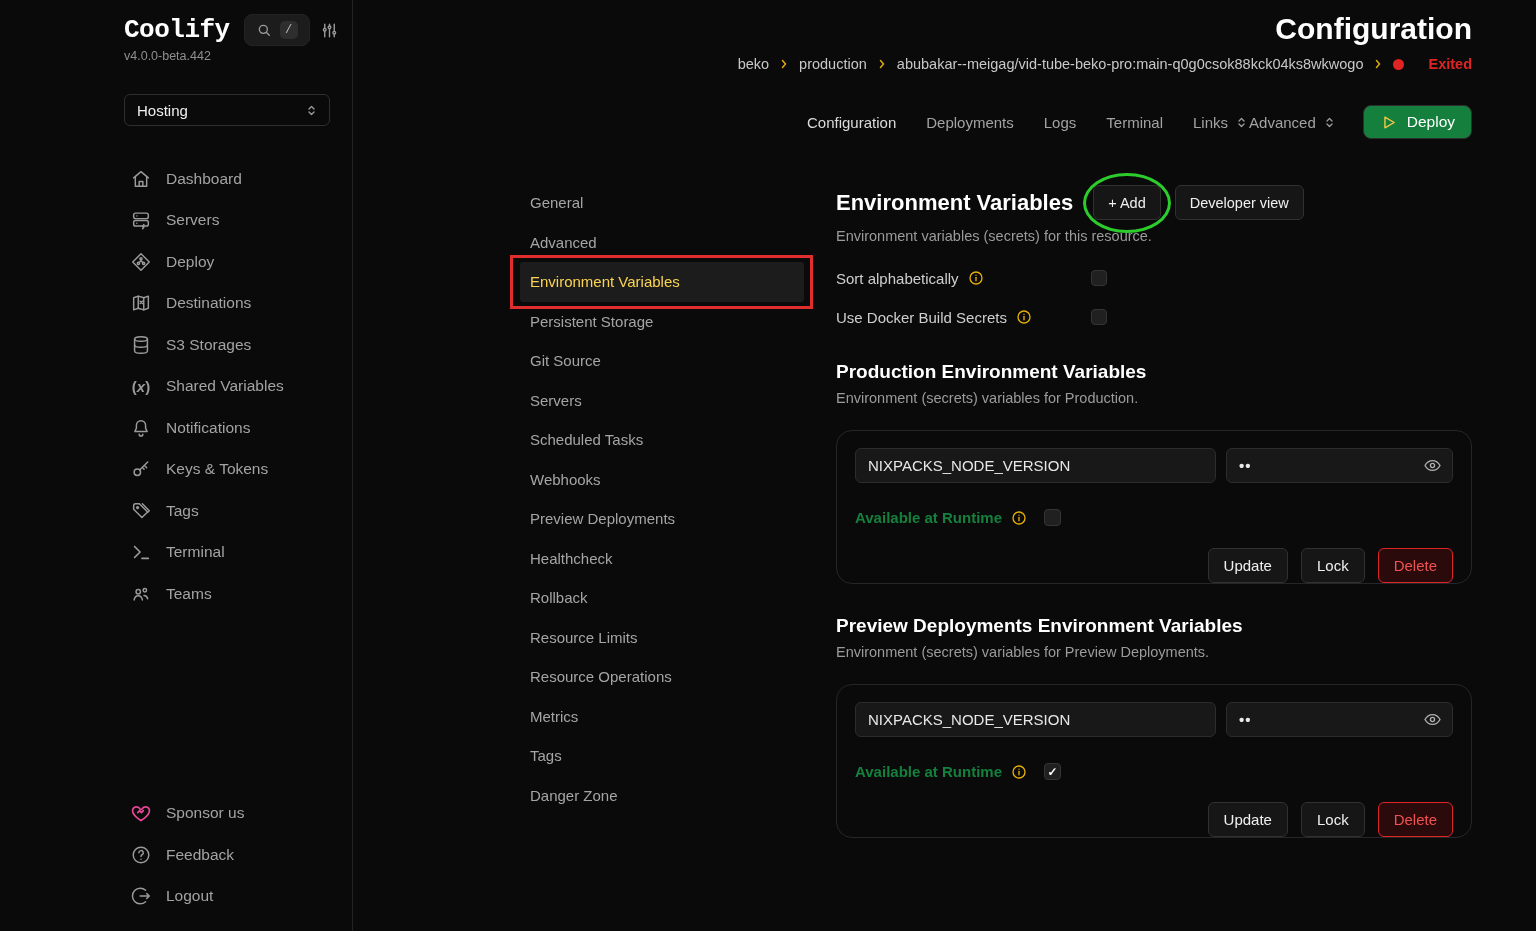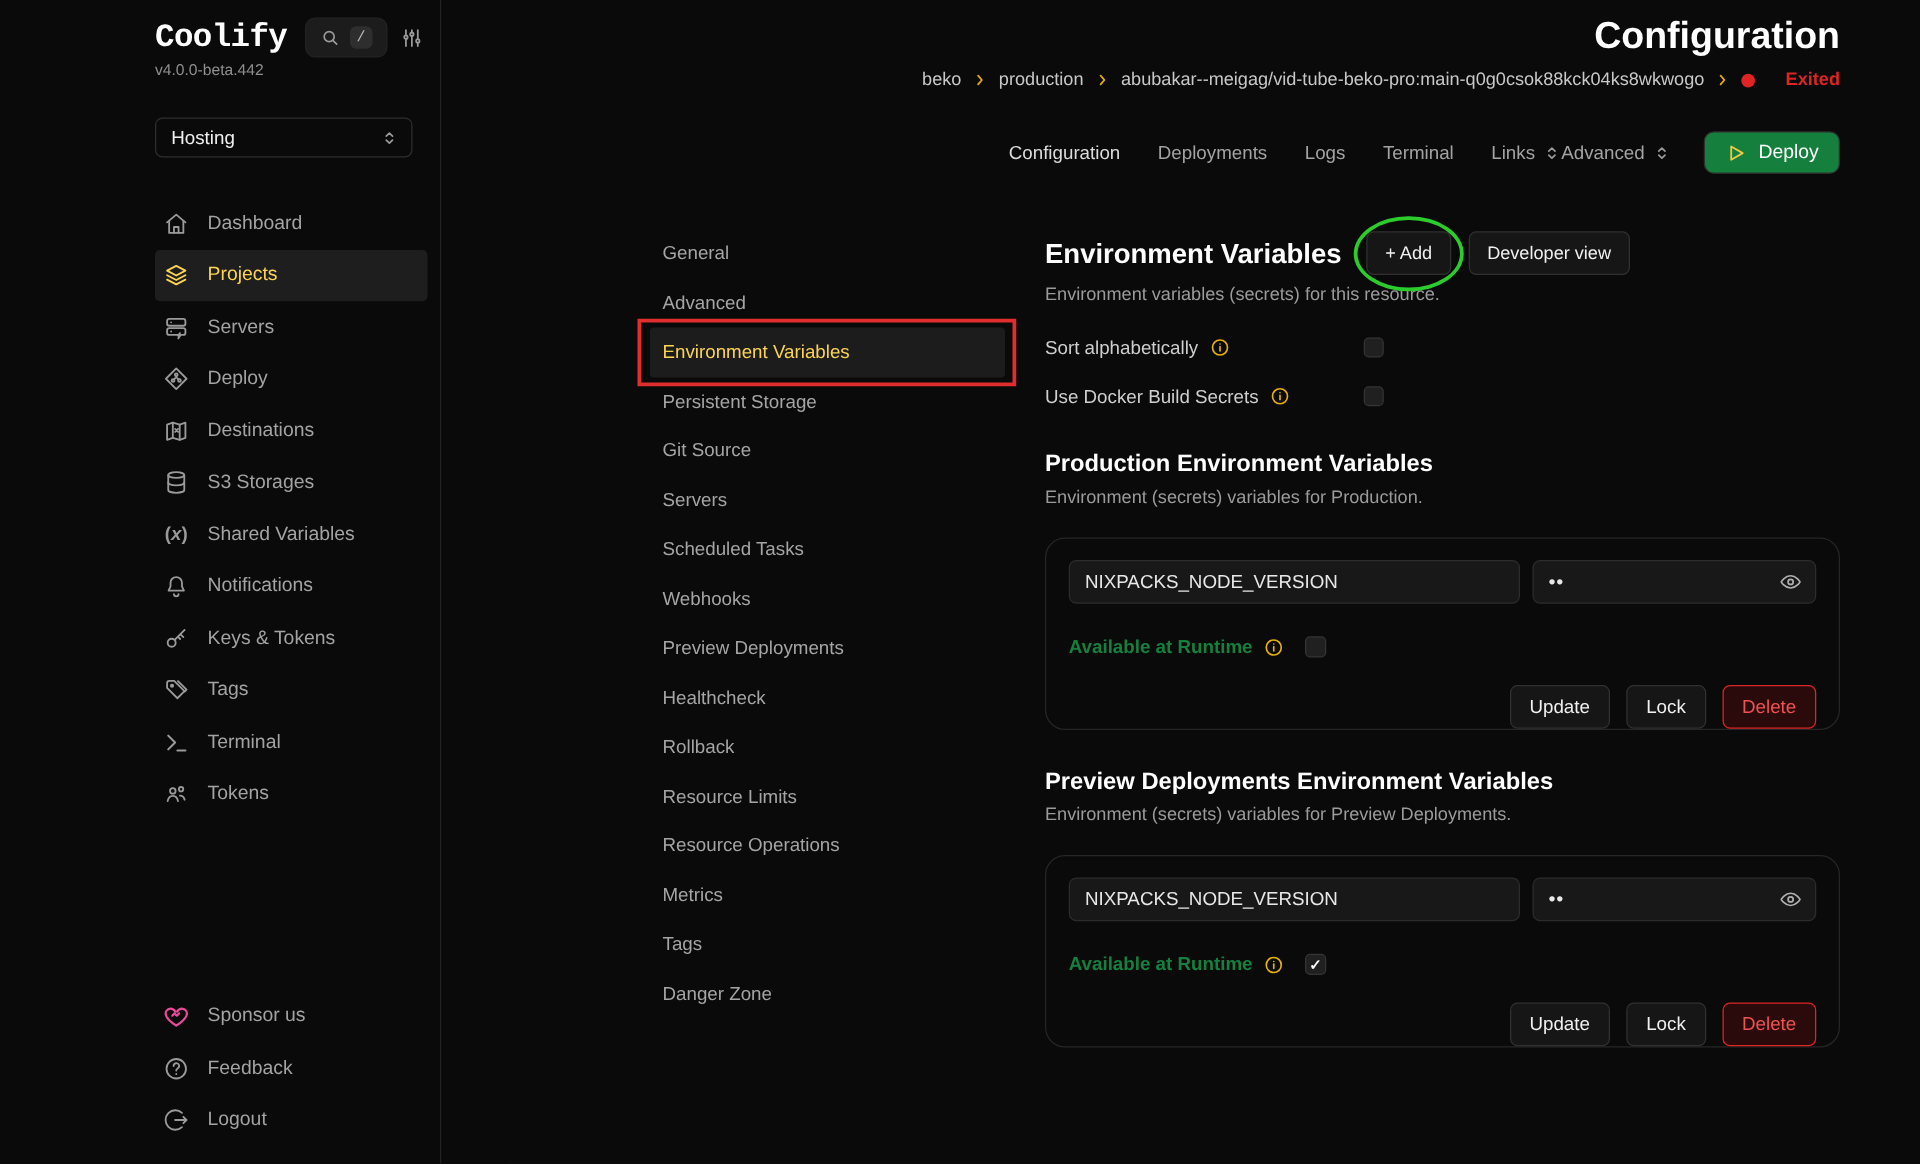--- a/index.html
+++ b/index.html
@@ -190,30 +190,20 @@
     <li class="nav-item">
       <span class="ic">
           <svg viewBox="0 0 24 24" fill="none" stroke="currentColor" stroke-width="1.6" stroke-linecap="round" stroke-linejoin="round">
             <path d="M4 10.8 12 4l8 6.8"></path>
             <path d="M5.8 9.5V20h12.4V9.5"></path>
             <path d="M10 20v-5.2h4V20"></path>
           </svg>
         </span>
       <span>Dashboard</span>
     </li>
-    <li class="nav-item active">
-      <span class="ic">
-          <svg viewBox="0 0 24 24" fill="none" stroke="currentColor" stroke-width="1.6" stroke-linecap="round" stroke-linejoin="round">
-            <path d="M12 4 20 8.2 12 12.4 4 8.2z"></path>
-            <path d="M4 12.2 12 16.4l8-4.2"></path>
-            <path d="M4 16 12 20.2 20 16"></path>
-          </svg>
-        </span>
-      <span>Projects</span>
-    </li>
     <li class="nav-item">
       <span class="ic">
           <svg viewBox="0 0 24 24" fill="none" stroke="currentColor" stroke-width="1.6" stroke-linecap="round" stroke-linejoin="round">
             <rect x="4" y="4.5" width="16" height="6" rx="2"></rect>
             <rect x="4" y="12.5" width="16" height="6" rx="2"></rect>
             <path d="M7.5 7.5h.01M7.5 15.5h.01"></path>
             <path d="M13.8 21.5l1.6-2.3h-1.8l1.6-2.3"></path>
           </svg>
         </span>
       <span>Servers</span>
@@ -293,21 +283,21 @@
     </li>
     <li class="nav-item">
       <span class="ic">
           <svg viewBox="0 0 24 24" fill="none" stroke="currentColor" stroke-width="1.6" stroke-linecap="round" stroke-linejoin="round">
             <circle cx="9" cy="9.5" r="2.4"></circle>
             <circle cx="16.2" cy="8" r="1.9"></circle>
             <path d="M4.5 18.5c.5-3 2.2-4.6 4.5-4.6s4 1.6 4.5 4.6"></path>
             <path d="M15.2 13.6c2 0 3.6 1.3 4.1 3.6"></path>
           </svg>
         </span>
-      <span>Tokens</span>
+      <span>Teams</span>
     </li>
   </ul>
 
   <ul class="sidebar-bottom">
     <li class="nav-item pink">
       <span class="ic">
           <svg viewBox="0 0 24 24" fill="none" stroke="currentColor" stroke-width="1.9" stroke-linecap="round" stroke-linejoin="round">
             <path d="M12 20.2S4.8 15.7 3.1 11.4C1.9 8.3 4 5.3 7 5.3c1.9 0 3.3 1 4.3 2.7M12 20.2s7.2-4.5 8.9-8.8c1.2-3.1-.9-6.1-3.9-6.1-1.9 0-3.3 1-4.3 2.7"></path>
             <path d="M8.5 11.5l2-2 2 2 2-2"></path>
           </svg>

